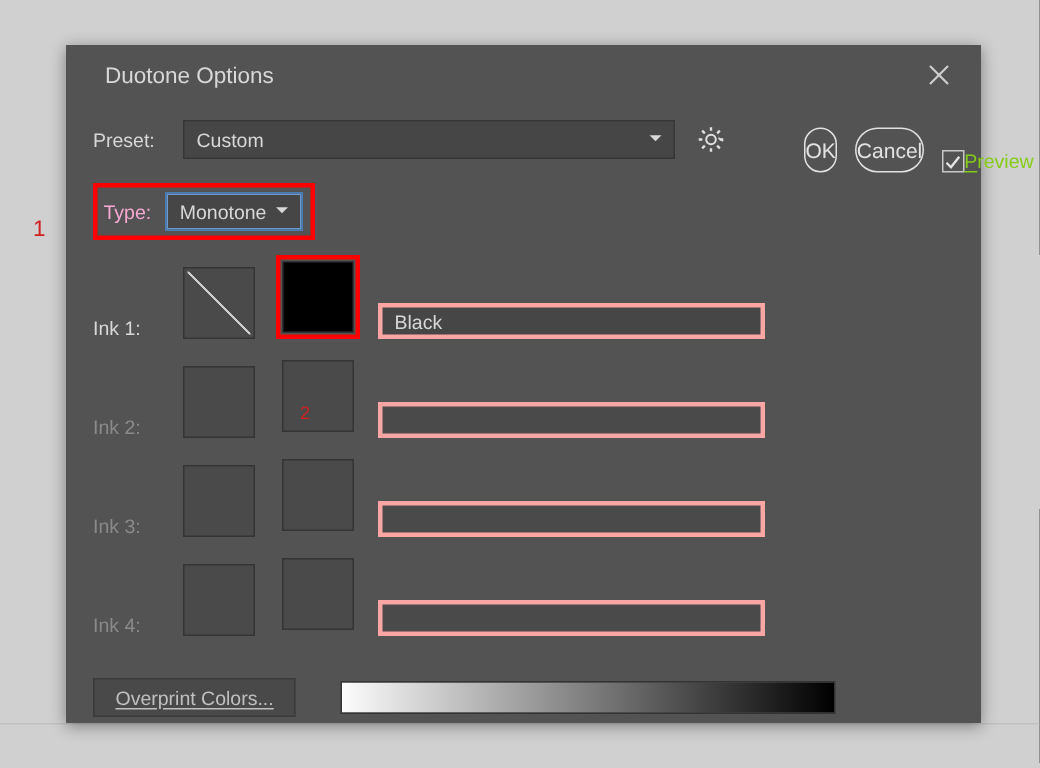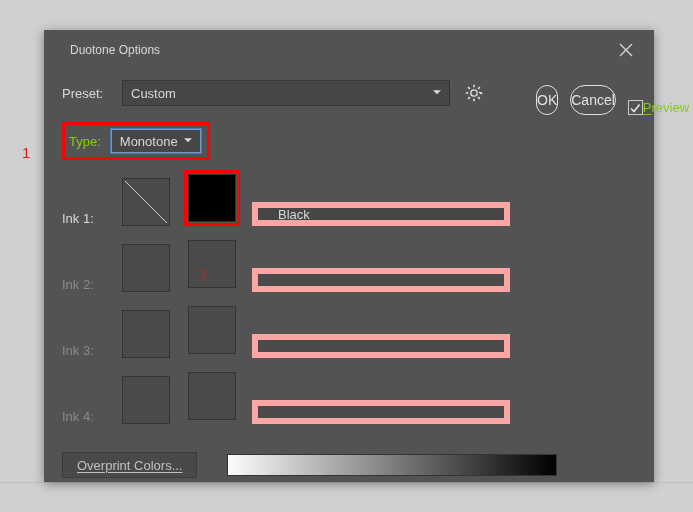--- a/index.html
+++ b/index.html
@@ -20,21 +20,21 @@
     height: 452px;
     background: #535353;
     box-shadow: 0 2px 10px rgba(0,0,0,0.4);
     color: #d8d8d8;
   }
   .titlebar {
     height: 40px;
     display: flex;
     align-items: center;
     padding: 0 12px 0 26px;
-    font-size: 12px;
+    font-size: 15px;
     color: #d8d8d8;
   }
   .titlebar .title { flex: 1; }
   .close-btn {
     width: 32px; height: 32px;
     display: flex; align-items: center; justify-content: center;
     cursor: pointer;
   }
   .body {
     padding: 10px 18px 12px 18px;
@@ -74,21 +74,21 @@
   }
   .type-row-wrap {
     border: 3px solid #f00;
     display: inline-flex;
     align-items: center;
     padding: 4px 6px 4px 4px;
     margin-top: 6px;
   }
   .type-label {
     padding-right: 10px;
-    color: #84cc16;
+    color: #f9a8d4;
   }
   .type-select {
     width: 90px; height: 24px;
     background: #464646;
     border: 1px solid #6a9ad0;
     outline: 1px solid #4a7db5;
     color: #d8d8d8;
     display: flex; align-items: center;
     padding: 0 8px;
     position: relative;
@@ -132,23 +132,23 @@
   .swatch-wrap.red-outline { border: 3px solid #f00; }
   .swatch {
     width: 48px; height: 48px;
     border: 1px solid #343434;
   }
   .swatch.black { background: #000; }
   .swatch.disabled { background: #4a4a4a; }
   .ink-name {
     width: 258px; height: 24px;
     background: #464646;
-    border: 6px solid #fca5a5;
-    color: #d8d8d8;
-    padding: 0 20px;
+    border: 3px solid #fca5a5;
+    color: #d8d8d8;
+    padding: 0 8px;
     display: flex; align-items: center;
   }
   .ink-name.dim { color: #888888; background: #4a4a4a; }
   .footer-row {
     display: flex;
     align-items: center;
     margin-top: 28px;
     gap: 30px;
   }
   .overprint-btn {

